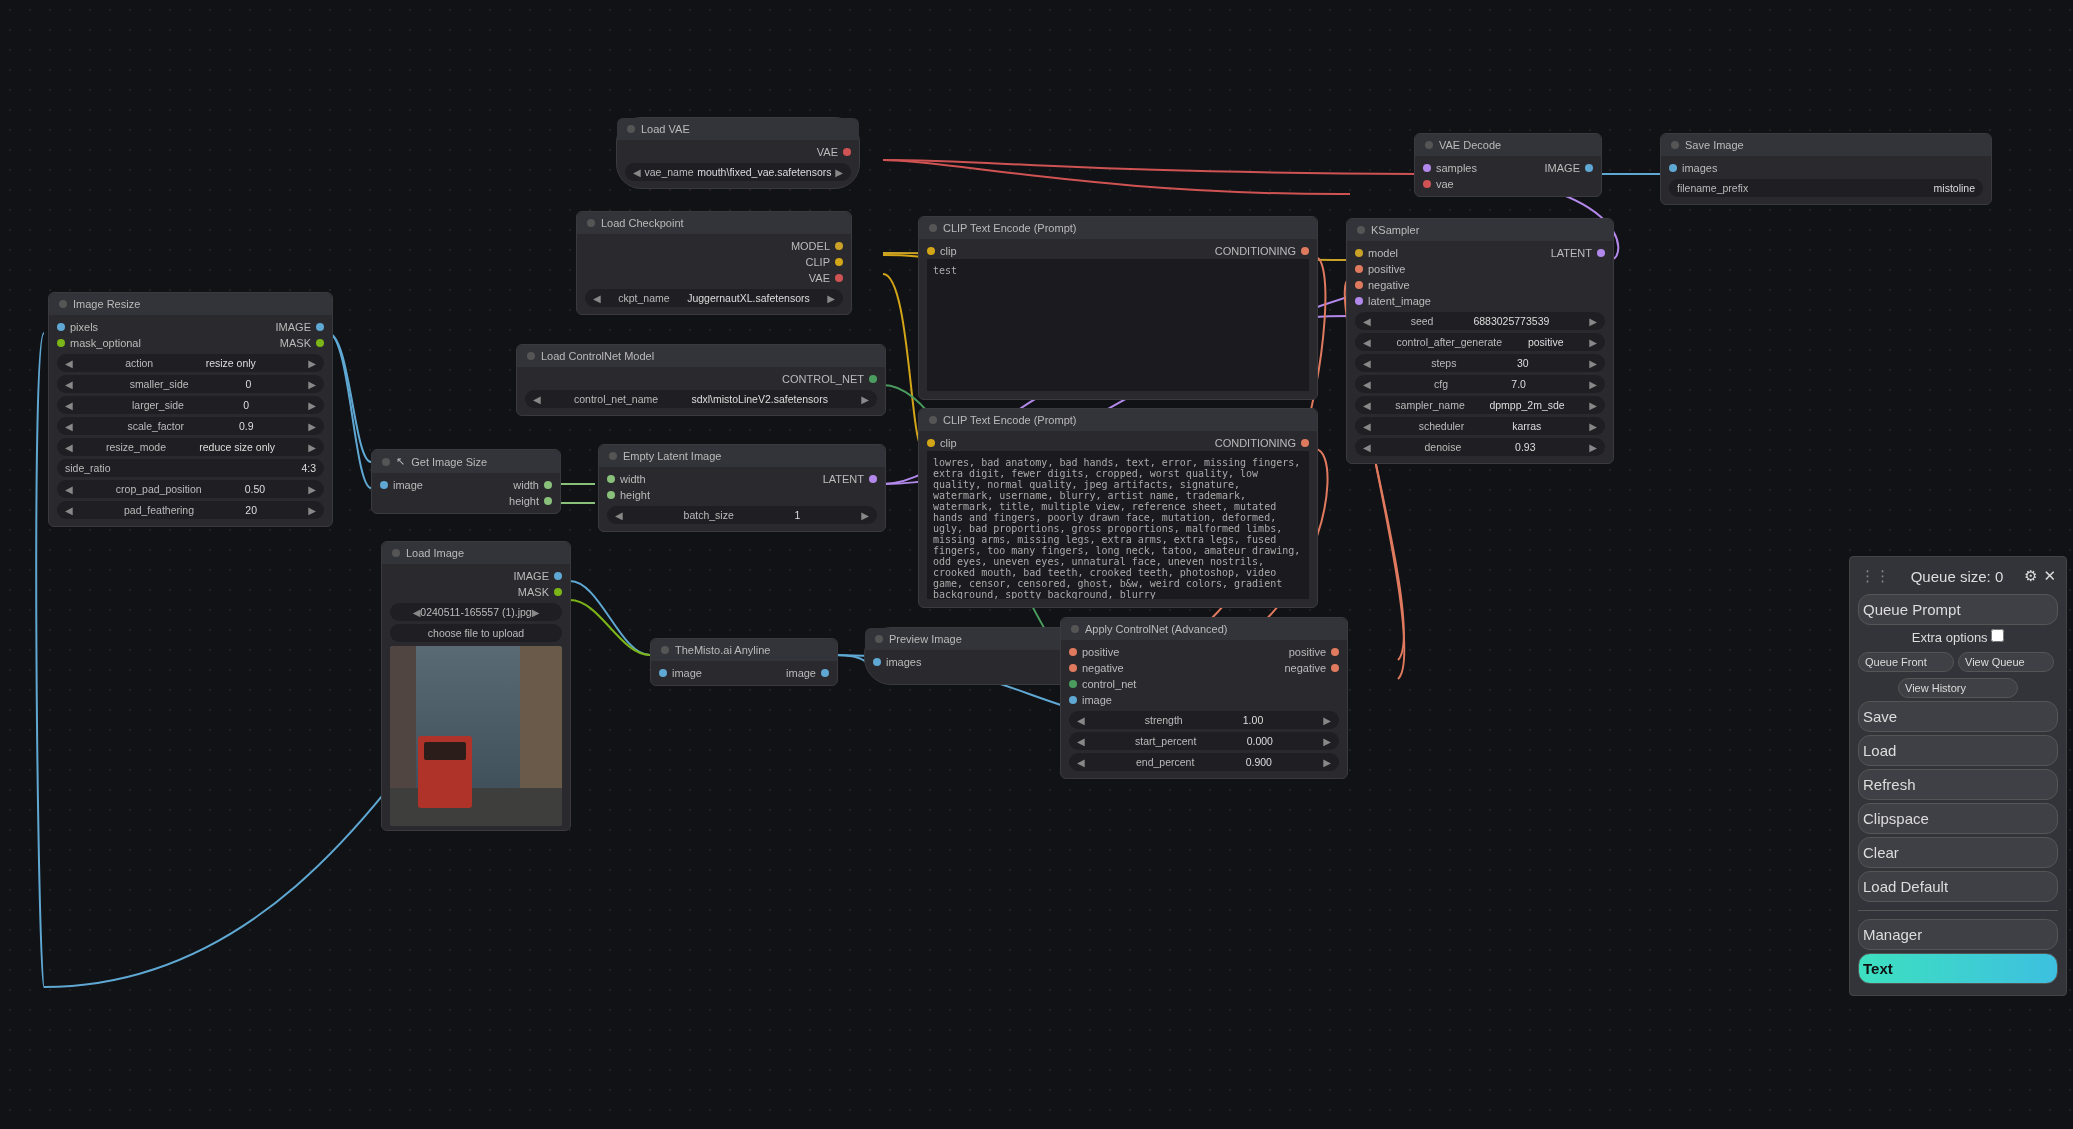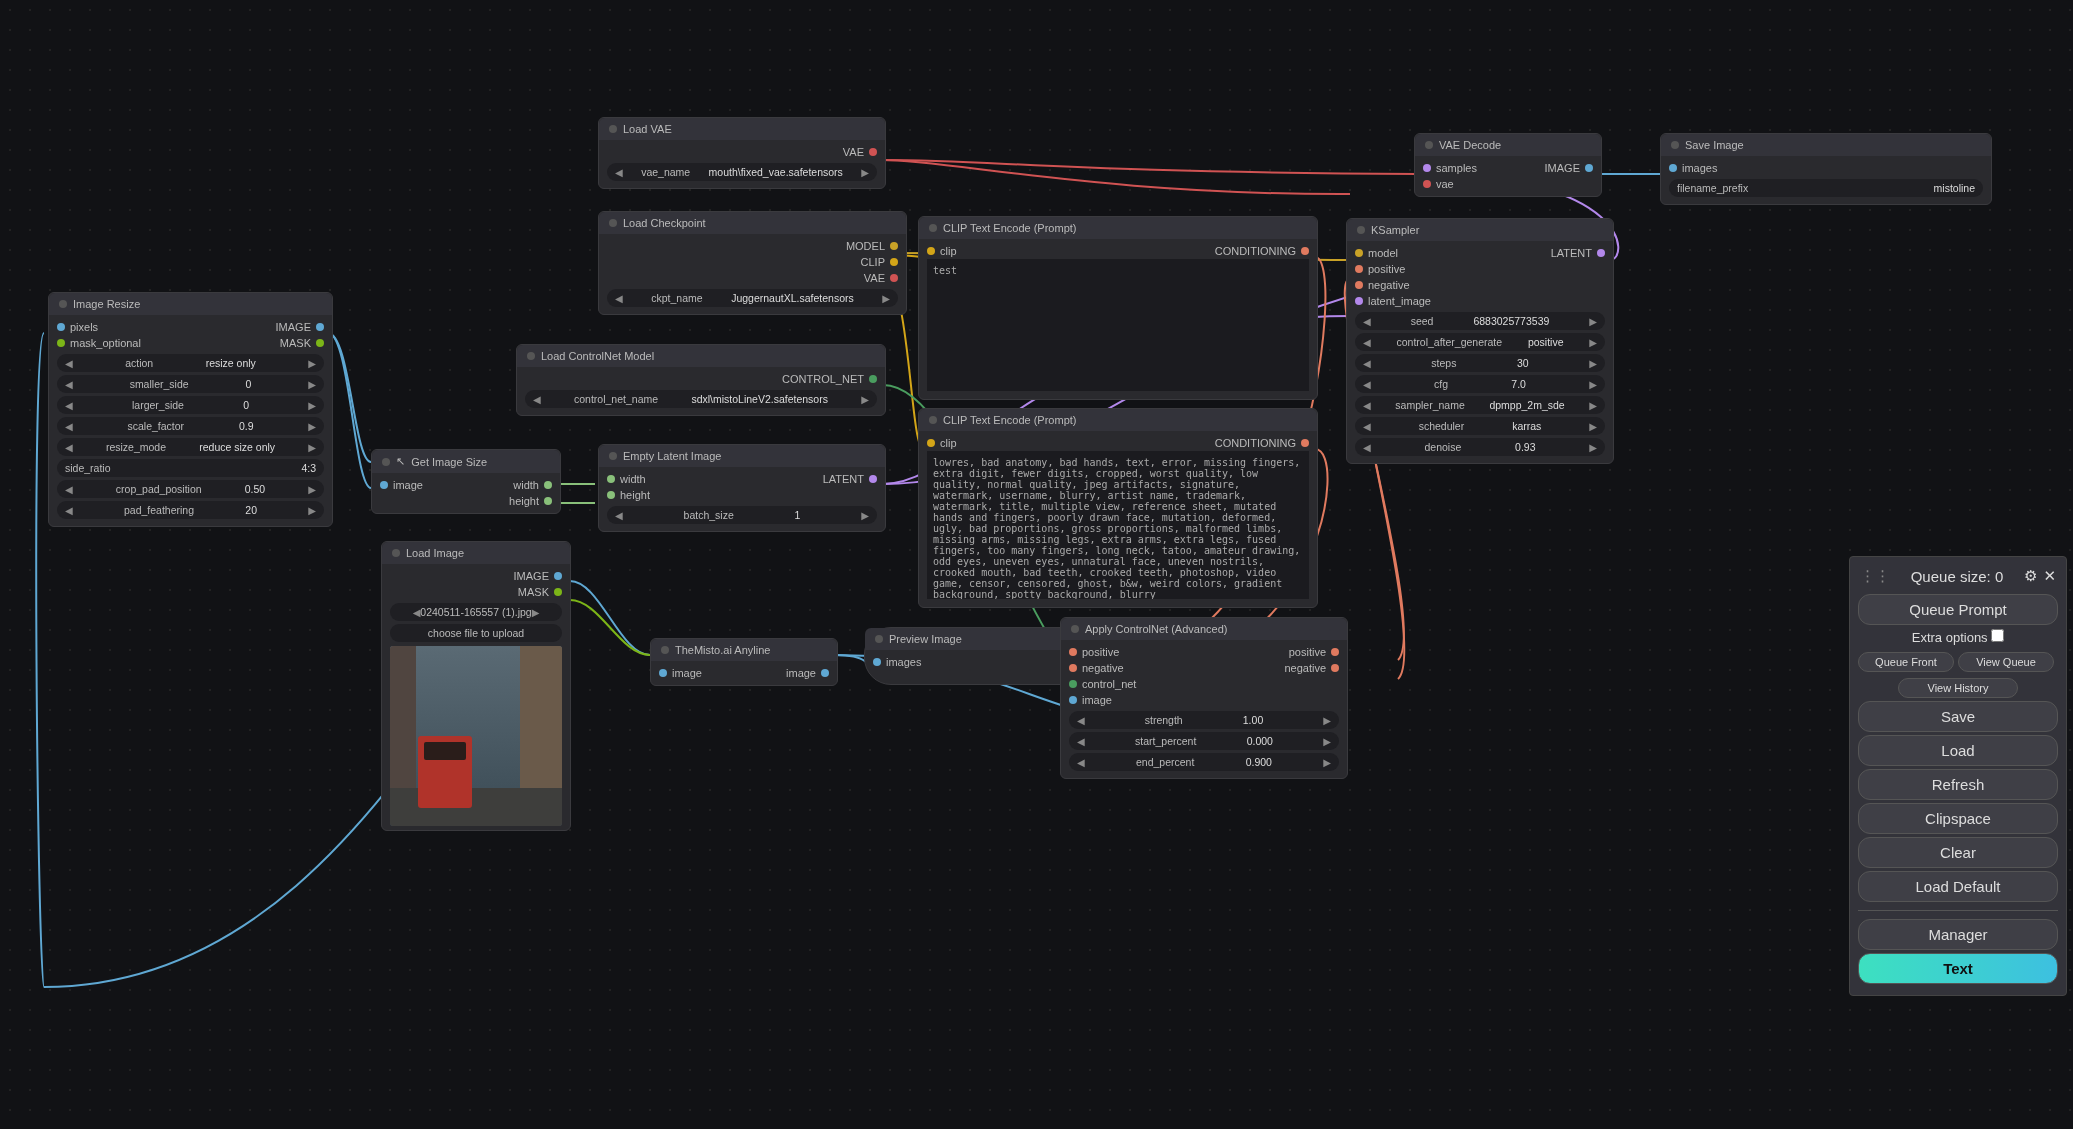--- a/index.html
+++ b/index.html
@@ -22,21 +22,21 @@
 .textarea { background:#1b1b1f; border:none; color:#aaa; width:100%; height:100%; padding:6px; font-family:monospace; font-size:10px; resize:none; }
 .loadimg-prev { width:100%; height:180px; background:linear-gradient(#5a6a74,#3a4a54); border-radius:3px; margin-top:4px; position:relative; overflow:hidden; }
 .tram { position:absolute; left:28px; bottom:18px; width:54px; height:72px; background:#b0332a; border-radius:3px; }
 .tram::before { content:''; position:absolute; top:6px; left:6px; right:6px; height:18px; background:#2a1d1a; border-radius:2px; }
 .street { position:absolute; bottom:0; left:0; right:0; height:38px; background:#3e3e3c; }
 .bldg { position:absolute; top:0; right:0; width:42px; height:150px; background:#6a5a4a; }
 .bldg2 { position:absolute; top:0; left:0; width:26px; height:150px; background:#504540; }
 .panel { position:absolute; right:6px; top:556px; width:218px; background:#33333a; border:1px solid #444; border-radius:4px; padding:8px; z-index:5; color:#ddd; }
 .panel-head { display:flex; justify-content:space-between; align-items:center; font-size:15px; padding:2px 2px 6px 2px; }
 .panel-head .icons { display:flex; gap:6px; align-items:center; }
-.panel-btn { background:#3f3f46; border:1px solid #555; border-radius:12px; padding:6px 4px; margin:3px 0; text-align:center; font-size:15px; cursor:pointer; }
+.panel-btn { background:#3f3f46; border:1px solid #555; border-radius:12px; padding:6px 4px; margin:3px 0; text-align:left; font-size:15px; cursor:pointer; }
 .panel-btn-sm { font-size:11px; padding:3px 6px; display:inline-block; width:48%; }
 .panel-btn-hist { font-size:11px; padding:3px 6px; width:60%; margin:3px auto; display:block; }
 .panel-row { display:flex; gap:4px; }
 .panel-divider { border-top:1px solid #555; margin:8px 0; }
 .panel-btn.share { background:linear-gradient(90deg,#3de0c0,#3dc0e0); color:#111; font-weight:bold; }
 .extra-opts { text-align:center; font-size:13px; margin:4px 0; }
 .grip { color:#888; cursor:grab; }
 </style>
 </head>
 <body>
@@ -201,21 +201,21 @@
       </div>
   <div class="loadimg-prev">
     <div class="bldg2"></div>
         <div class="bldg"></div>
         <div class="street"></div>
         <div class="tram"></div>
   </div>
  </div>
 </div>
 
-<div class="node" style="left:598px; top:117px; width:288px;">
+<div class="node" style="left:616px; top:117px; width:244px;border-radius:25px;">
  <div class="node-header">
       <span class="dot"></span>
       <span>Load VAE</span>
     </div>
  <div class="node-body">
   <div class="io-row">
         <span></span>
         <span class="io-right">
           <span>VAE</span>
           <span class="port p-vae"></span>
@@ -223,21 +223,21 @@
       </div>
   <div class="widget">
         <span class="l-arrow">◀</span>
         <span class="wlabel">vae_name</span>
         <span class="wval">mouth\fixed_vae.safetensors</span>
         <span class="r-arrow">▶</span>
       </div>
  </div>
 </div>
 
-<div class="node" style="left:598px; top:211px; width:309px;text-align:right;">
+<div class="node" style="left:576px; top:211px; width:276px;text-align:right;">
  <div class="node-header">
       <span class="dot"></span>
       <span>Load Checkpoint</span>
     </div>
  <div class="node-body">
   <div class="io-row">
         <span></span>
         <span class="io-right">
           <span>MODEL</span>
           <span class="port p-model"></span>

